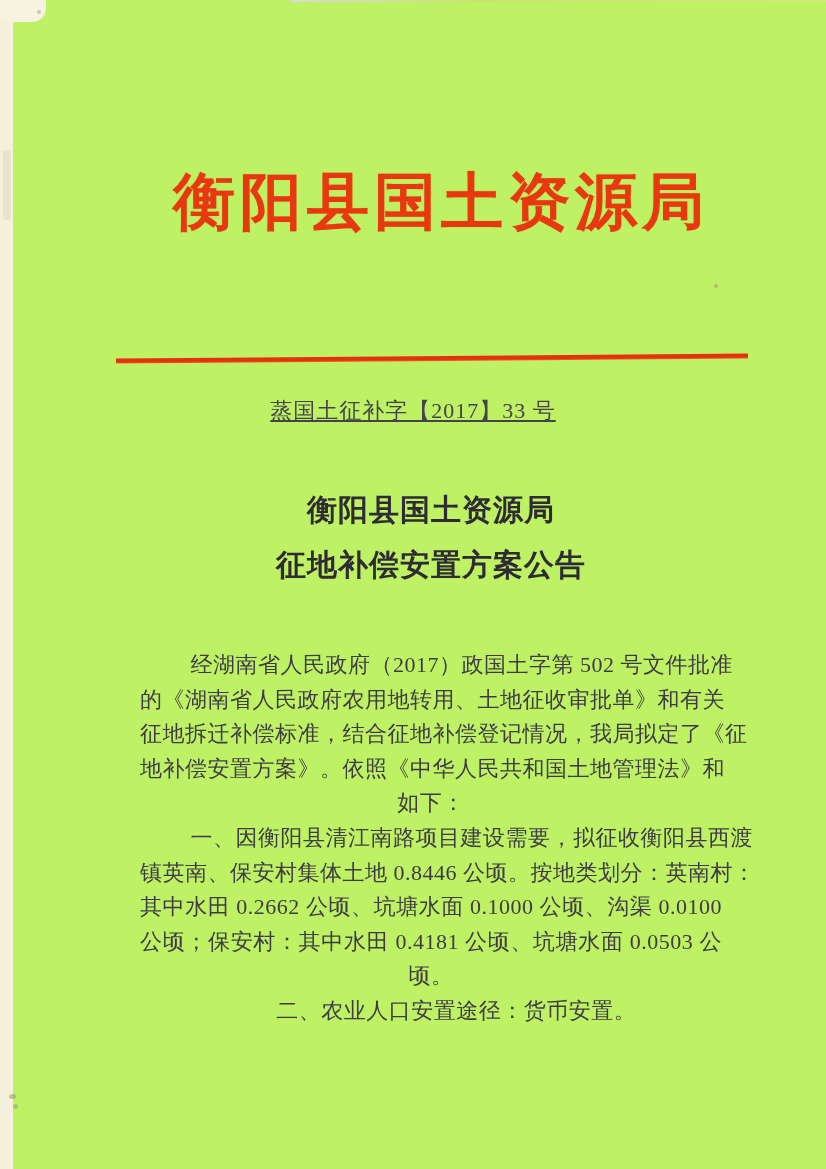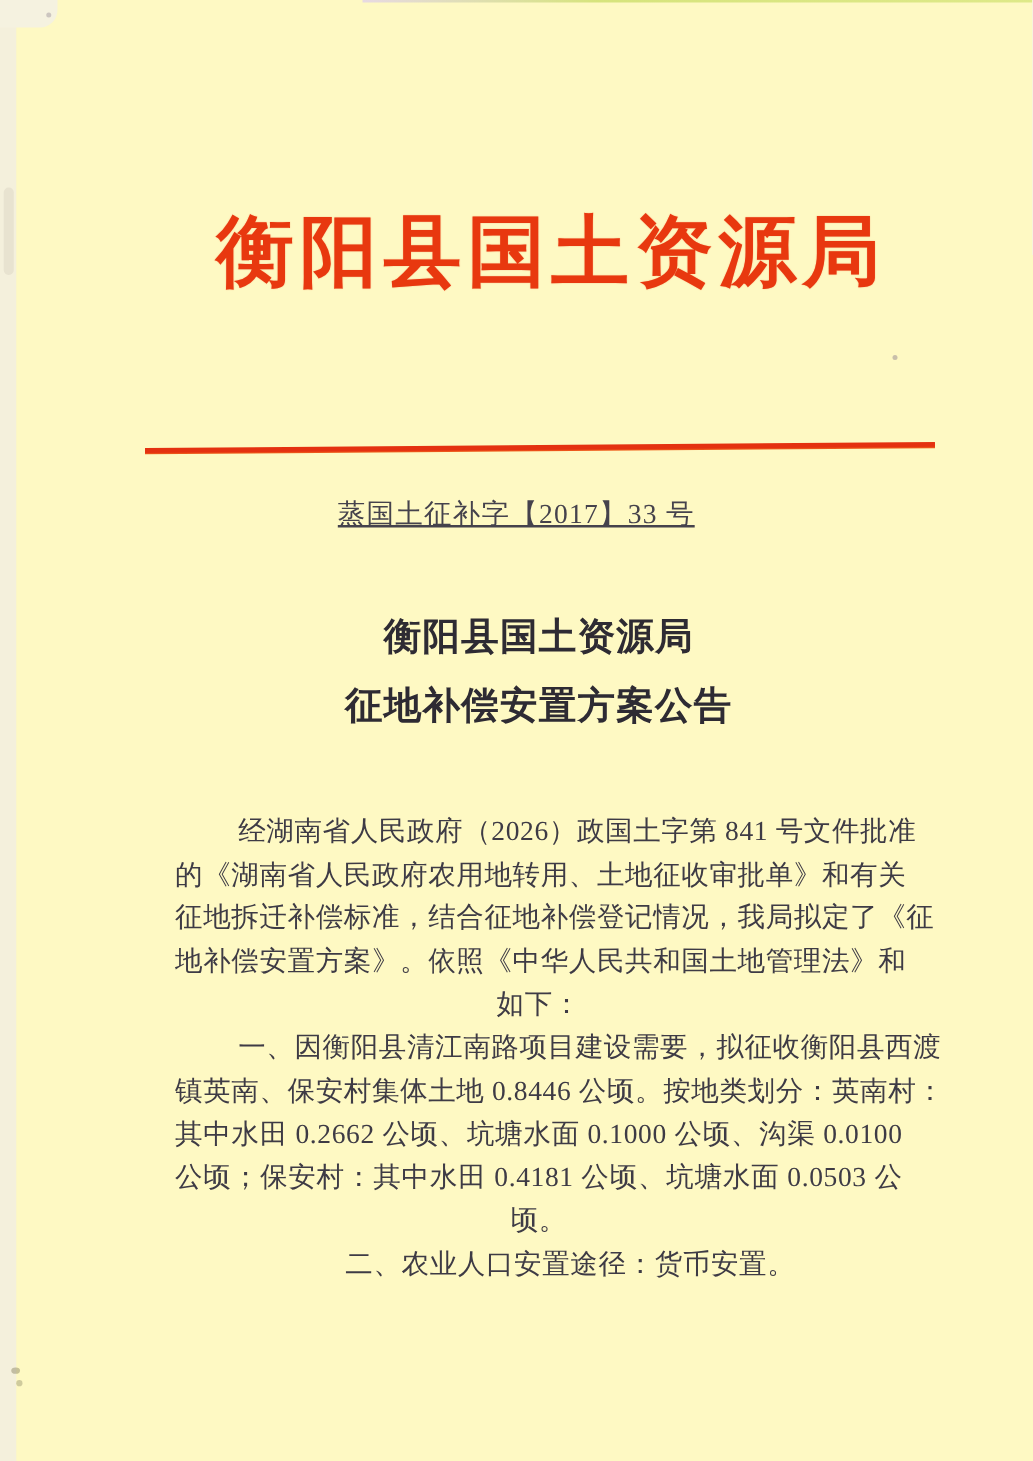--- a/index.html
+++ b/index.html
@@ -1,20 +1,20 @@
 <!DOCTYPE html>
 <html><head>
 <meta charset="utf-8">
 <style>
   html, body { margin: 0; padding: 0; background: #f2eef5; }
   .page {
     position: relative;
     width: 826px;
     height: 1169px;
-    background: #fef9c3;
+    background: #bef264;
     overflow: hidden;
     font-family: "Liberation Serif", serif;
   }
   
   .edge-strip {
     position: absolute; left: 0; top: 0; bottom: 0; width: 13px;
     background: #f4f0dc;
   }
   .corner-patch {
     position: absolute; left: 0; top: 0; width: 46px; height: 22px;
@@ -108,21 +108,21 @@
   <div class="divider"></div>
 
   <div class="doc-number">蒸国土征补字【2017】33 号</div>
 
   <div class="doc-title">
     <div>衡阳县国土资源局</div>
     <div>征地补偿安置方案公告</div>
   </div>
 
   <div class="body-block">
-    <div class="body-line indent fill">经湖南省人民政府（2026）政国土字第 841 号文件批准</div>
+    <div class="body-line indent fill">经湖南省人民政府（2017）政国土字第 502 号文件批准</div>
     <div class="body-line fill">的《湖南省人民政府农用地转用、土地征收审批单》和有关</div>
     <div class="body-line fill">征地拆迁补偿标准，结合征地补偿登记情况，我局拟定了《征</div>
     <div class="body-line fill">地补偿安置方案》。依照《中华人民共和国土地管理法》和</div>
     <div class="body-line">如下：</div>
     <div class="body-line indent fill">一、因衡阳县清江南路项目建设需要，拟征收衡阳县西渡</div>
     <div class="body-line fill">镇英南、保安村集体土地 0.8446 公顷。按地类划分：英南村：</div>
     <div class="body-line fill">其中水田 0.2662 公顷、坑塘水面 0.1000 公顷、沟渠 0.0100</div>
     <div class="body-line fill">公顷；保安村：其中水田 0.4181 公顷、坑塘水面 0.0503 公</div>
     <div class="body-line">顷。</div>
     <div class="body-line indent">二、农业人口安置途径：货币安置。</div>

